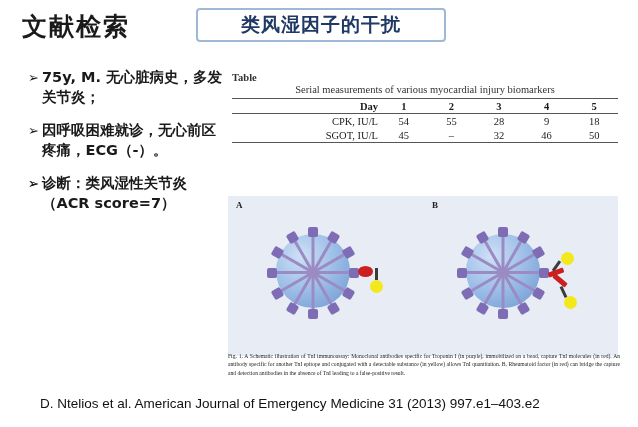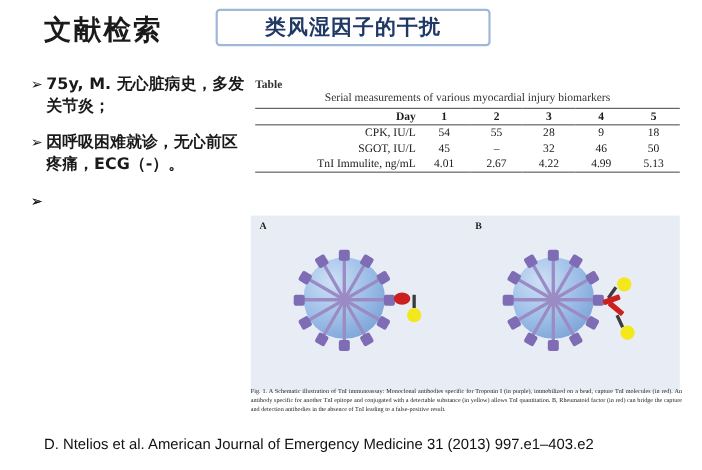--- a/index.html
+++ b/index.html
@@ -17,21 +17,21 @@
     position: relative;
     width: 638px;
     height: 427px;
     box-sizing: border-box;
     background: #ffffff;
   }
 
   
   .title {
     position: absolute;
-    left: 40px;
+    left: 22px;
     top: 10px;
     font-size: 25px;
     font-weight: bold;
     color: #1a1a1a;
     letter-spacing: 2px;
     font-family: "DejaVu Sans", sans-serif;
   }
   .title-box {
     position: absolute;
     left: 196px;
@@ -262,20 +262,21 @@
     </div>
     <div class="bullet">
       <span class="marker">➢</span>
       <span>因呼吸困难就诊，无心前区疼痛，ECG（-）。</span>
     </div>
     <div class="bullet">
       <span class="marker">➢</span>
     </div>
     <div class="bullet">
       <span class="marker">➢</span>
+      <span>诊断：类风湿性关节炎（ACR score=7）</span>
     </div>
   </div>
 
   <div class="table-block">
     <div class="table-cap-1">Table</div>
     <div class="table-cap-2">Serial measurements of various myocardial injury biomarkers</div>
     <table class="biomarkers">
       <thead>
         <tr>
           <th class="rowhead">Day</th>
@@ -296,28 +297,20 @@
           <td>18</td>
         </tr>
         <tr>
           <td class="rowhead">SGOT, IU/L</td>
           <td>45</td>
           <td>–</td>
           <td>32</td>
           <td>46</td>
           <td>50</td>
         </tr>
-        <tr>
-          <td class="rowhead">TnI Immulite, ng/mL</td>
-          <td>4.01</td>
-          <td>2.67</td>
-          <td>4.22</td>
-          <td>4.99</td>
-          <td>5.13</td>
-        </tr>
       </tbody>
     </table>
   </div>
 
   <div class="figure">
     <div class="fig-label a">A</div>
     <div class="fig-label b">B</div>
 
     <div class="panel a">
       <div class="bead"></div>

